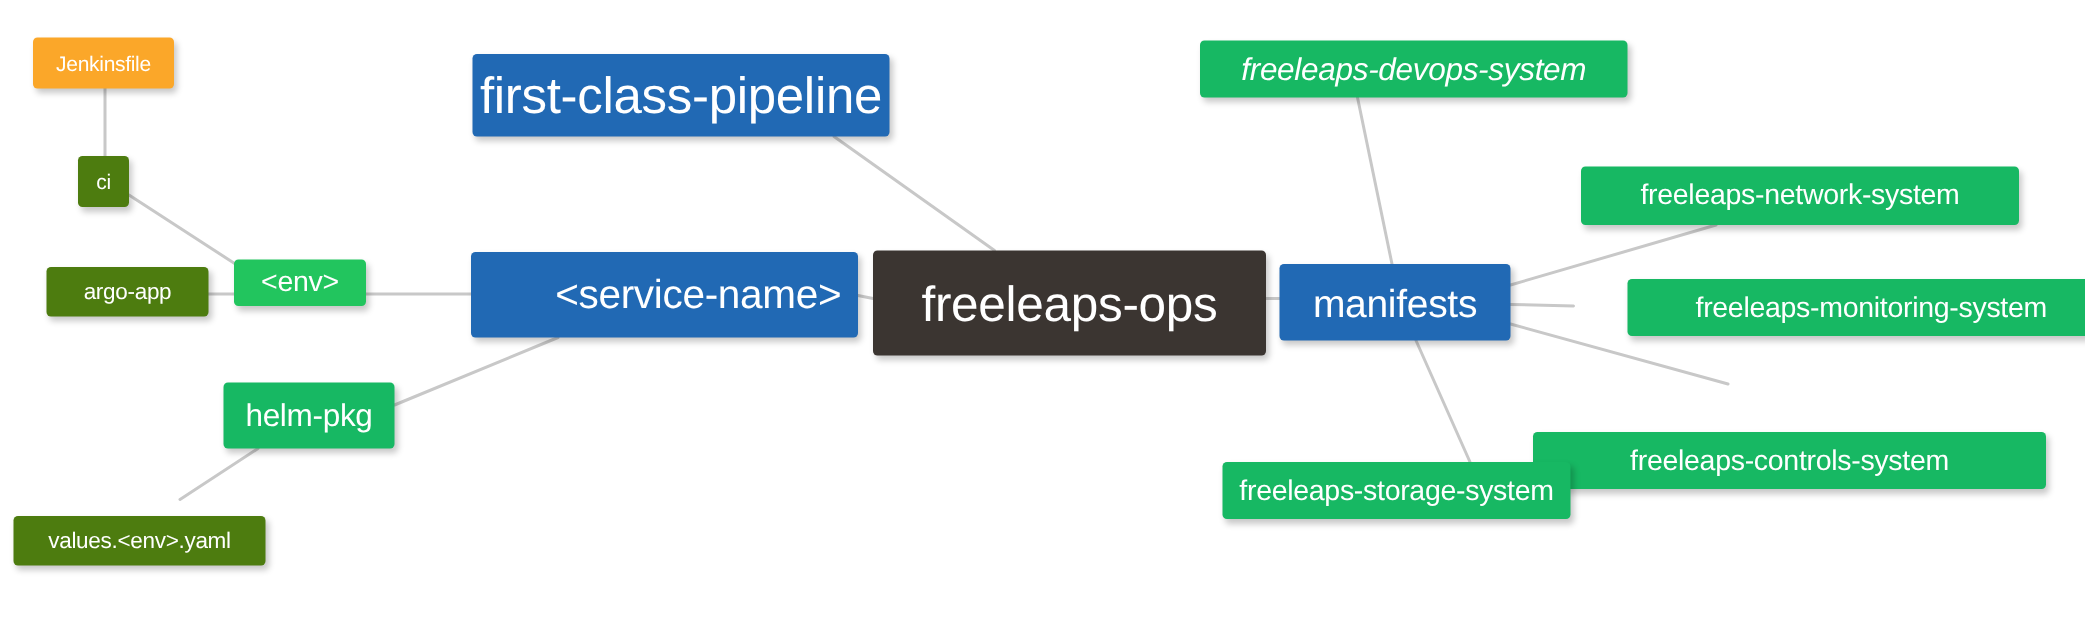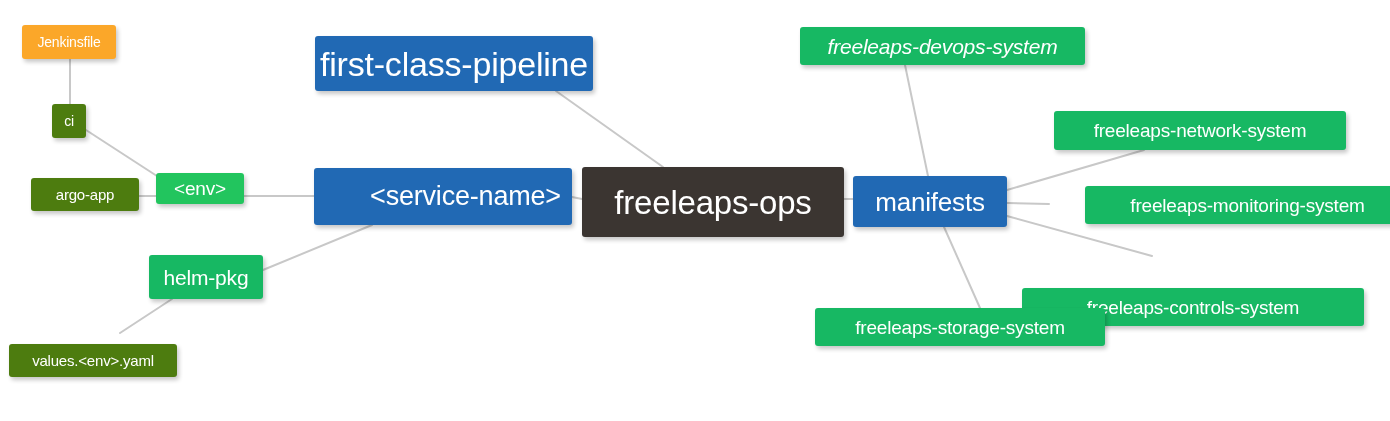--- a/index.html
+++ b/index.html
@@ -105,17 +105,17 @@
       </div>
       <div class="node n-green2" style="left: 1054px; top: 111px; width: 292px; height: 39px; font-size: 19px;">
         <span class="node-label">freeleaps-network-system</span>
       </div>
       <div class="node n-green2" style="left: 1049px; top: 186px; width: 325px; height: 38px; font-size: 19px; margin-left: 36px;">
         <span class="node-label">freeleaps-monitoring-system</span>
       </div>
       <div class="node n-green2" style="left: 1022px; top: 256px; width: 342px; height: 38px; font-size: 19px; margin-top: 32px;">
         <span class="node-label">freeleaps-controls-system</span>
       </div>
-      <div class="node n-green2" style="left: 815px; top: 308px; width: 290px; height: 38px; font-size: 19px;">
+      <div class="node n-green2" style="left: 815px; top: 308px; width: 232px; height: 38px; font-size: 19px;">
         <span class="node-label">freeleaps-storage-system</span>
       </div>
     </div>
 </div>
 
 </body></html>

